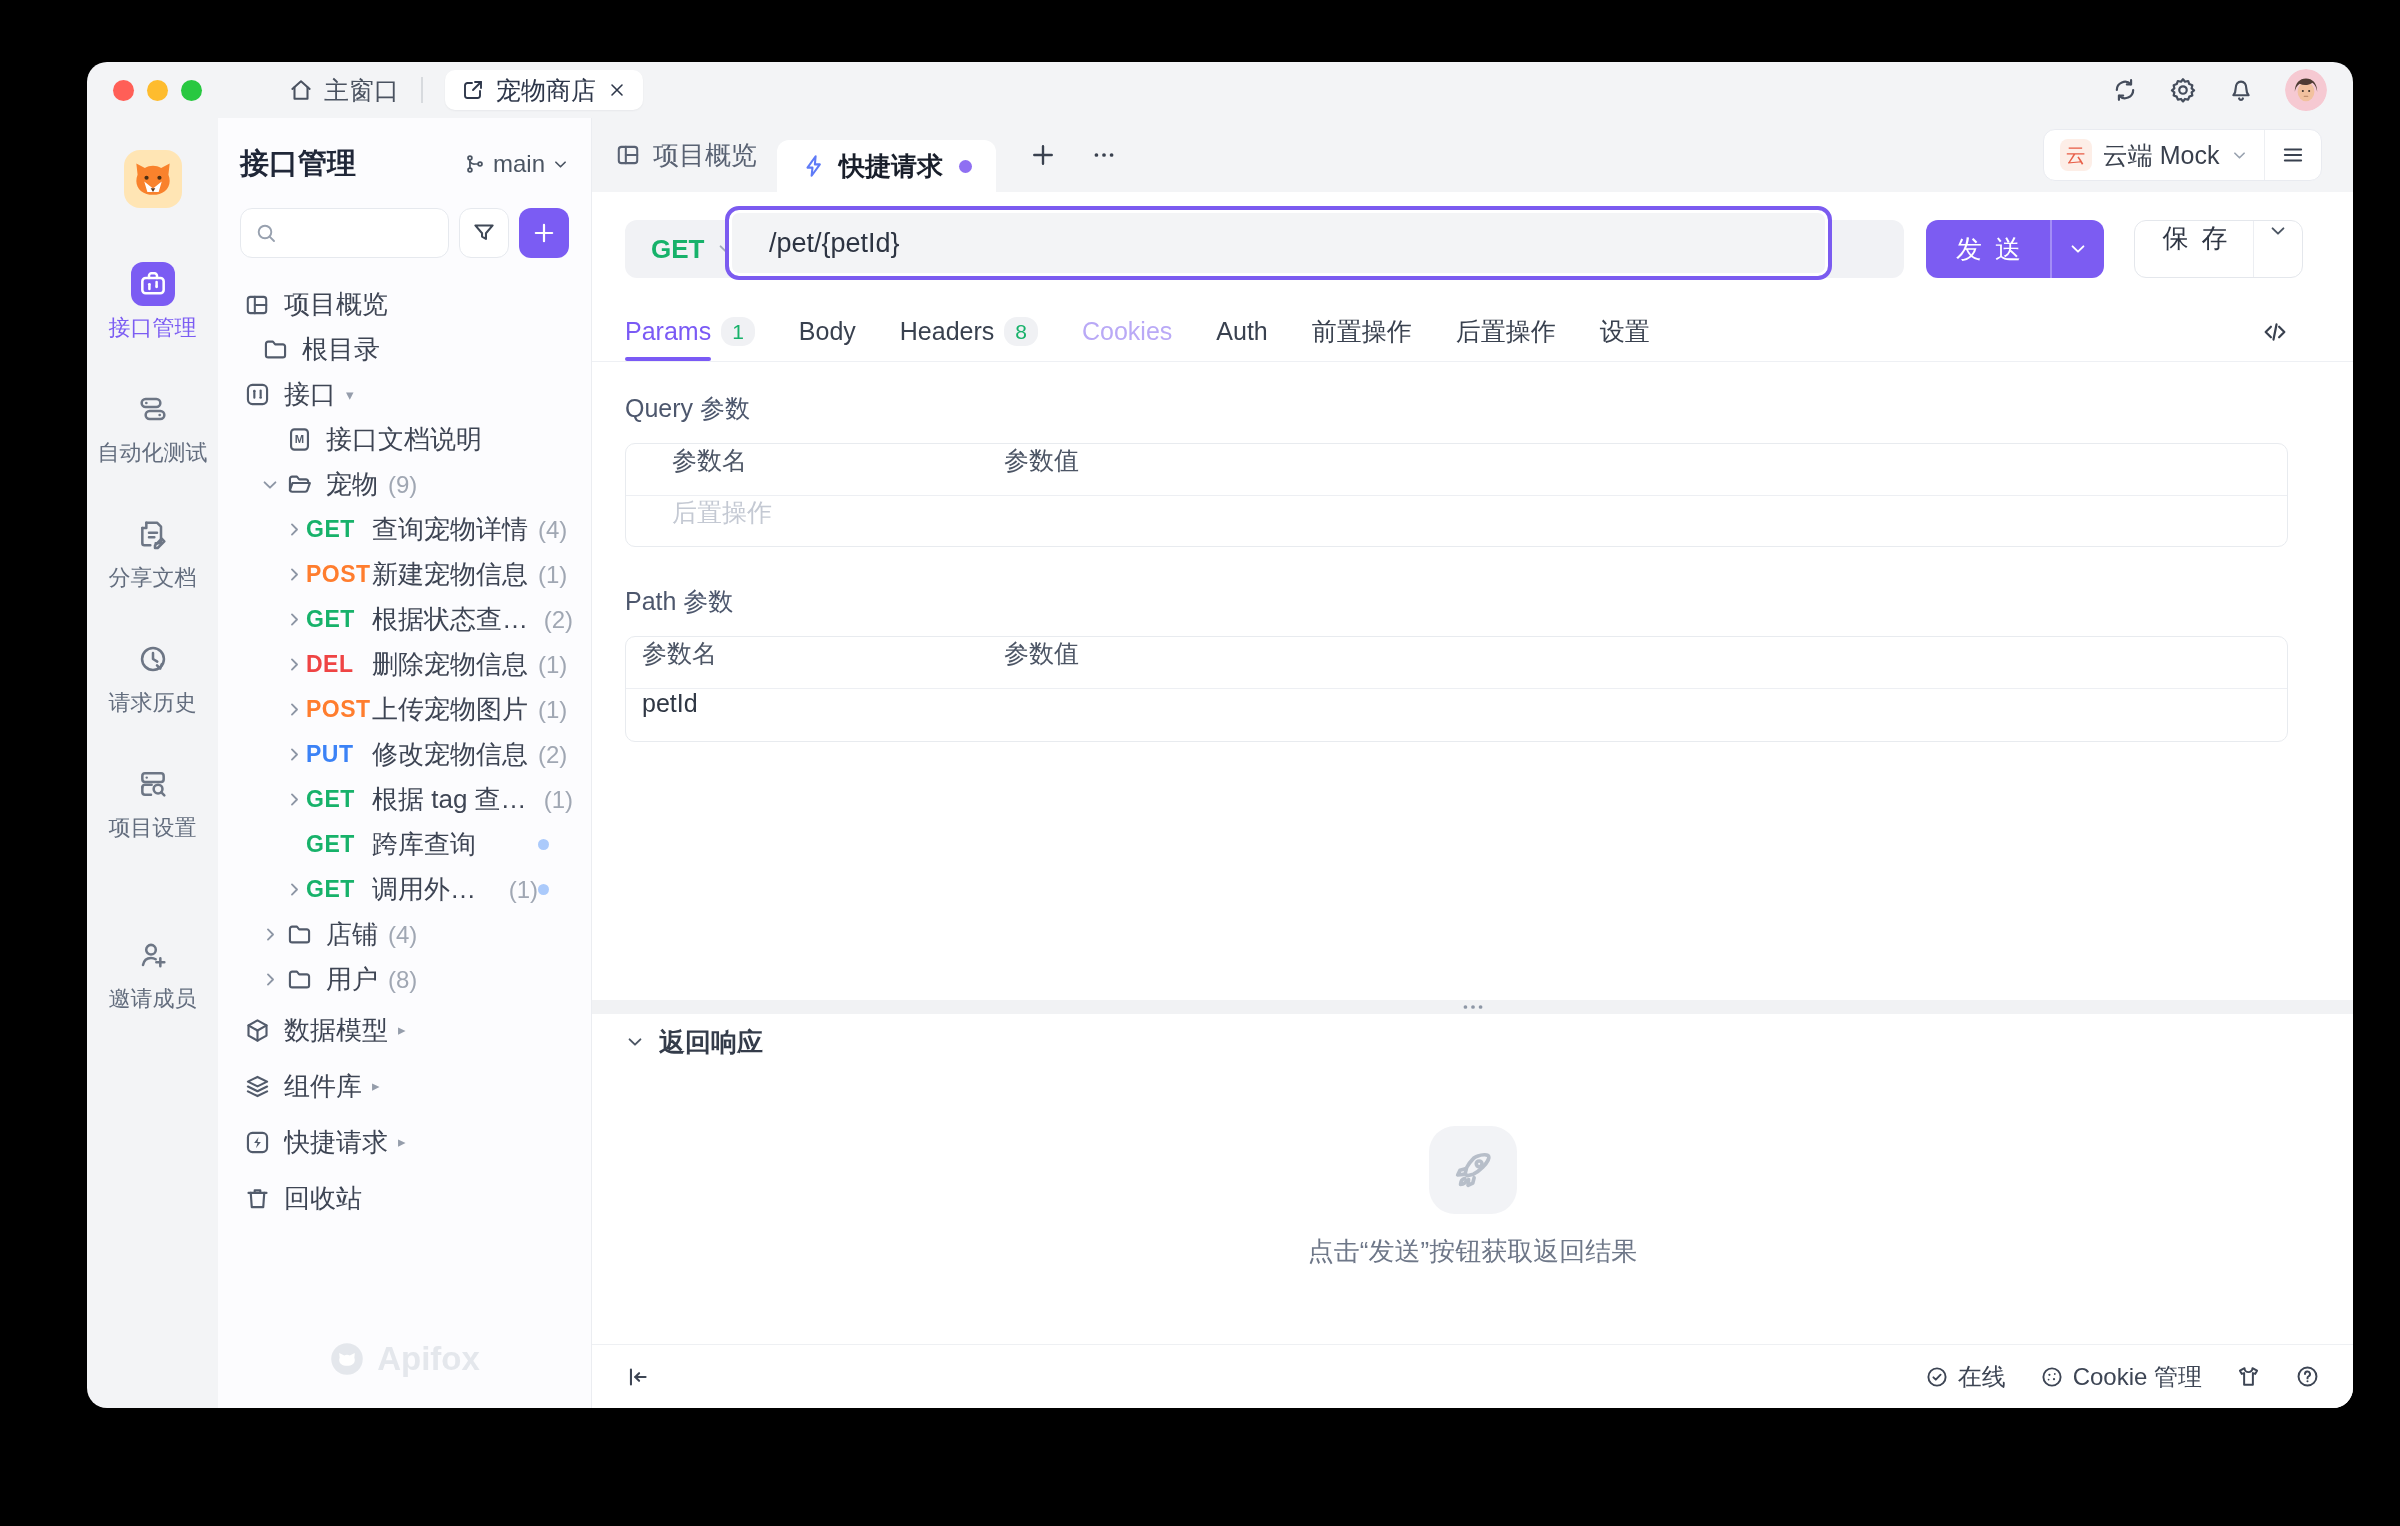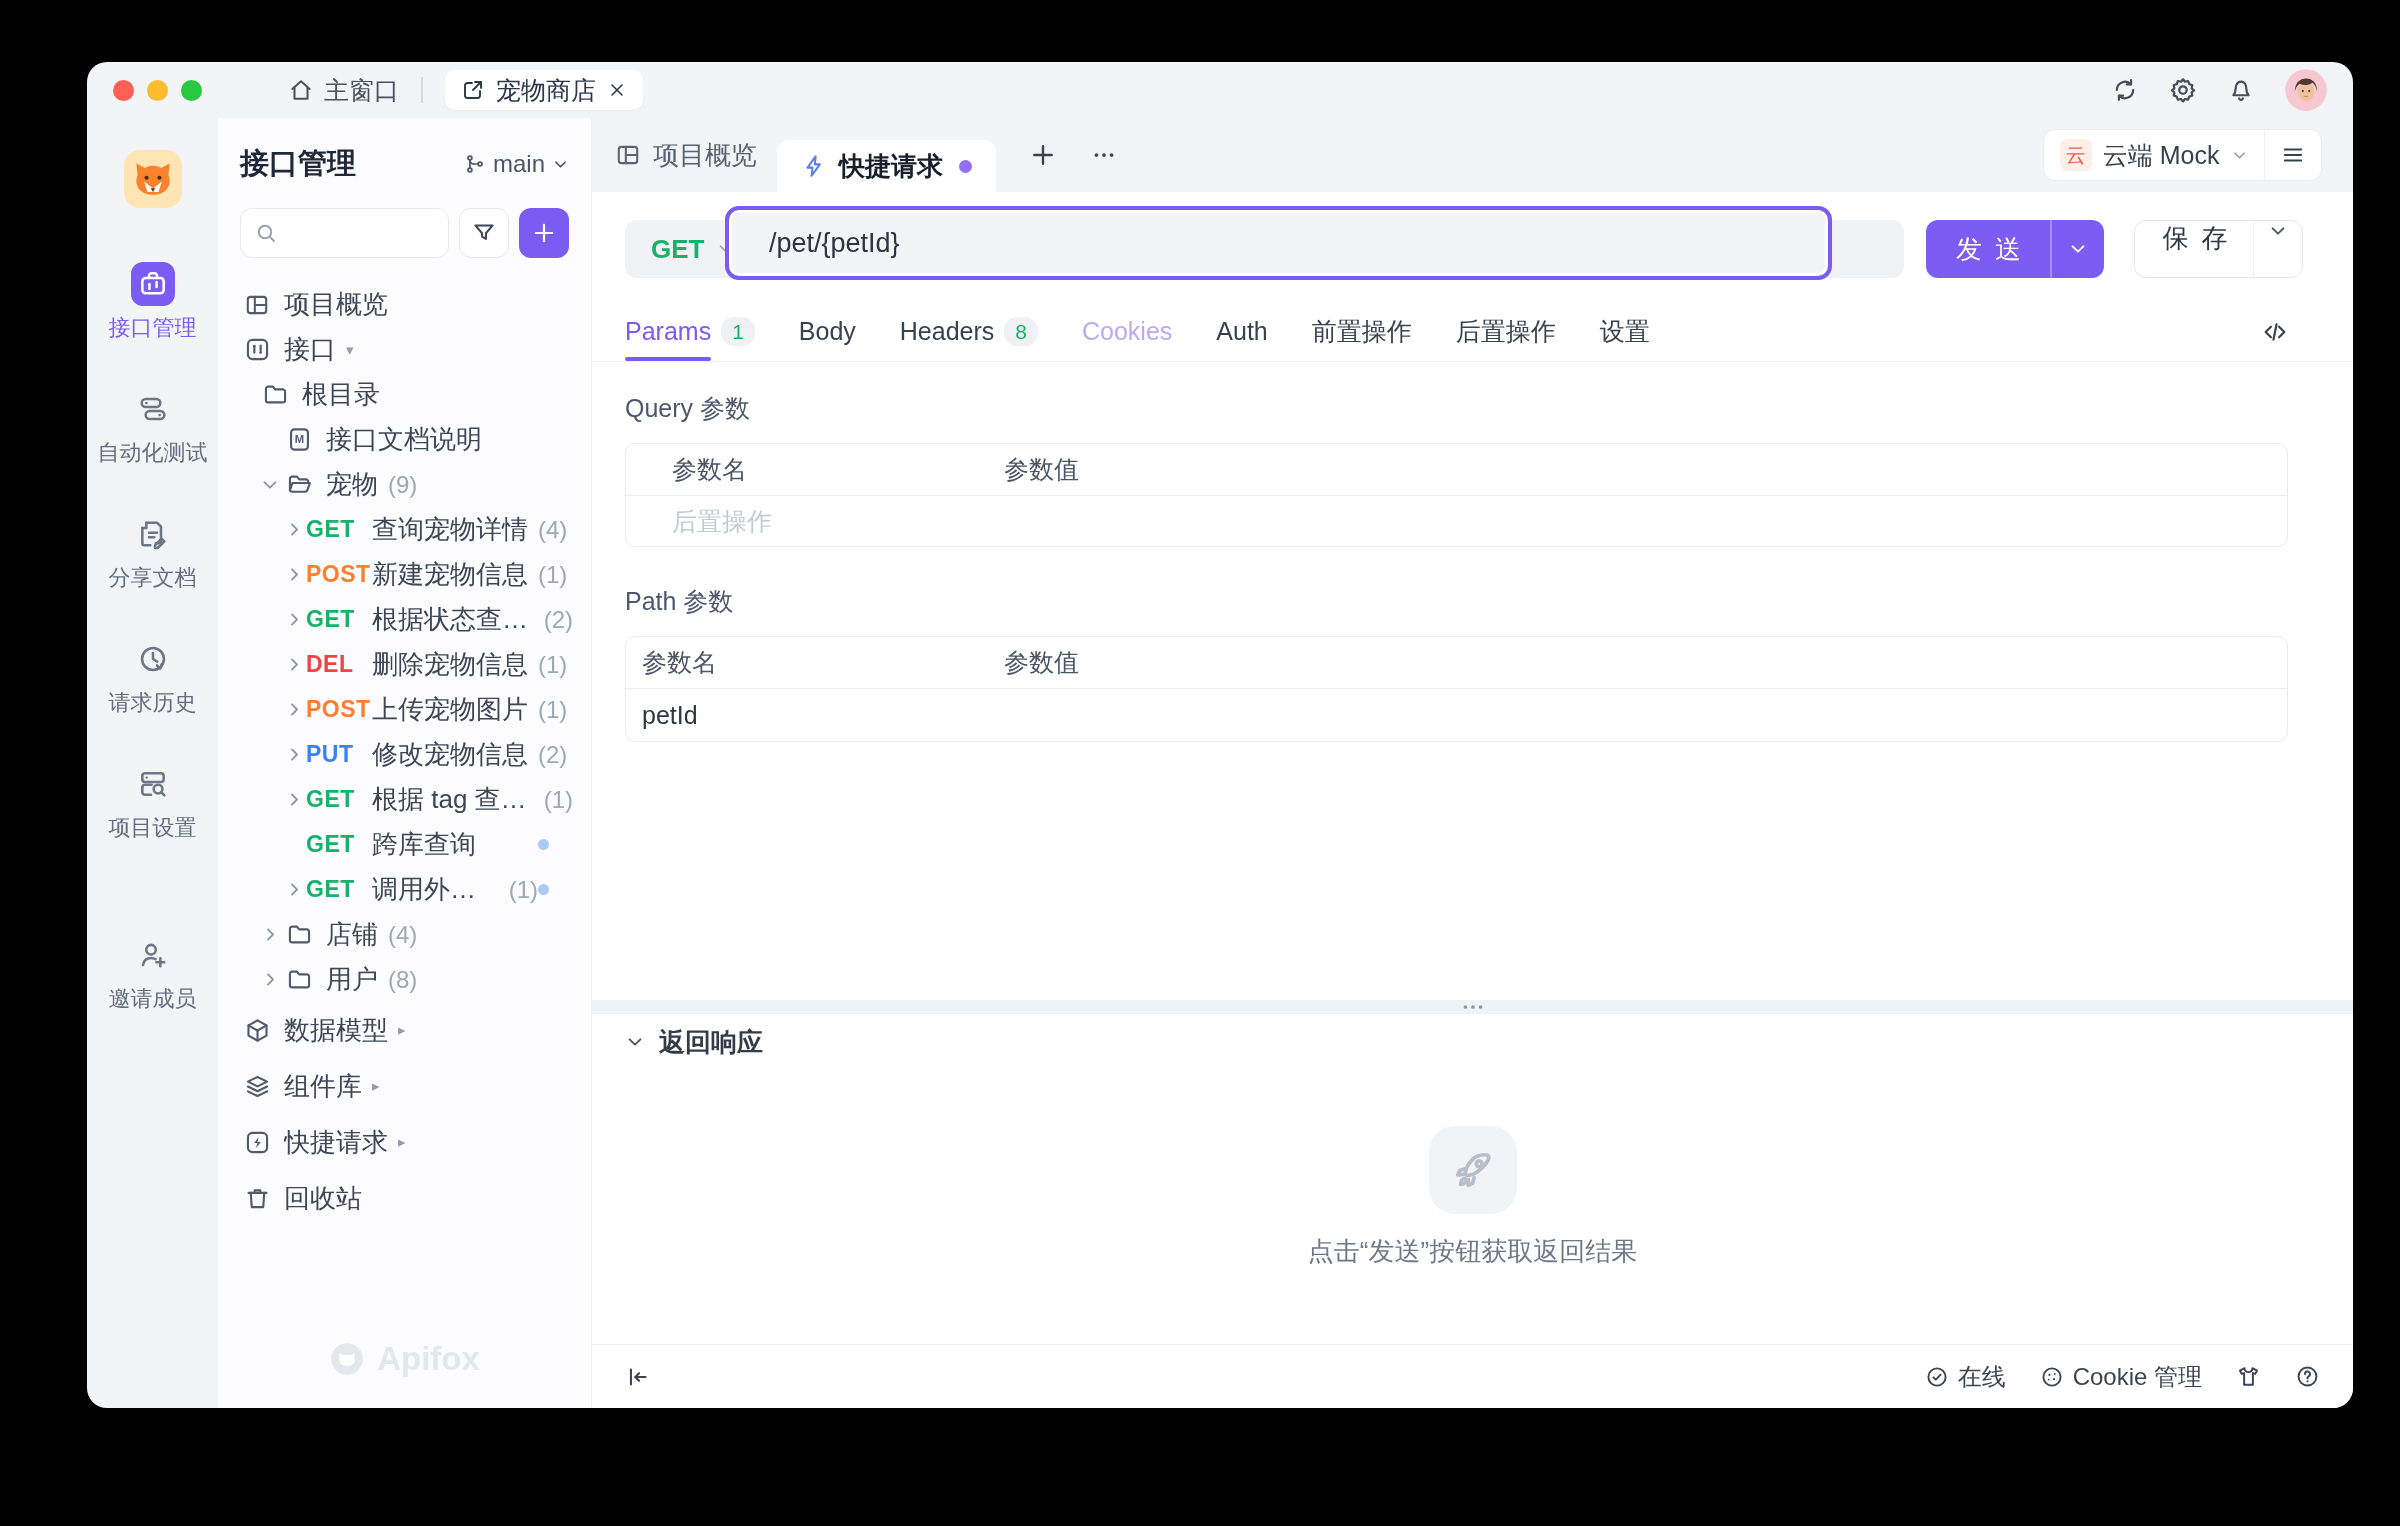--- a/index.html
+++ b/index.html
@@ -106,21 +106,21 @@
   .rtab.active .rlabel::after{content:'';position:absolute;left:0;right:0;bottom:0;height:4px;
         background:#7a5af5;border-radius:2px;}
   .rtab.muted{color:#b9a9f6;}
   .rbadge{background:#f0f1f4;color:#17b26a;font-size:21px;padding:4px 11px;border-radius:13px;line-height:1;}
   .code-btn{margin-left:auto;color:#39414f;cursor:pointer;}
   
   .paramsarea{flex:1;padding:30px 65px 0 33px;min-height:0;overflow:hidden;}
   .ptitle{font-size:25px;color:#4d576d;margin:0 0 18px;}
   .ptitle.path{margin-top:38px;}
   .ptable{border:1.5px solid #e8ebef;border-radius:10px;overflow:hidden;}
-  .prow{display:flex;height:52px;align-items:center;font-size:25px;}
+  .prow{display:flex;height:52px;align-items:flex-start;font-size:25px;}
   .prow.header{color:#4c5565;border-bottom:1.5px solid #edeff3;}
   .pcell-name{width:378px;padding-left:16px;flex:none;}
   .q-pad .pcell-name{padding-left:46px;}
   .pcell-value{flex:1;}
   .add-row{color:#c4c9d3;height:50px;cursor:text;}
   .prow.data{color:#2f3744;}
   
   .resizer{height:14px;background:#f1f2f4;display:flex;align-items:center;justify-content:center;
            color:#8e97a6;flex:none;cursor:row-resize;}
   .resp-head{height:56px;display:flex;align-items:center;gap:14px;padding:0 33px;font-size:26px;
@@ -342,40 +342,40 @@
             <div class="trow lvl0">
               <span class="ticon">
                 <svg width="26" height="26" viewBox="0 0 24 24" fill="none" stroke="currentColor" stroke-width="1.9" stroke-linecap="round" stroke-linejoin="round">
                   <rect x="3.5" y="4.5" width="17" height="15" rx="2.5"></rect>
                   <path d="M10 4.5v15"></path>
                   <path d="M10 12h10.5"></path>
                 </svg>
               </span>
               <span class="tlabel">项目概览</span>
             </div>
+            <div class="trow lvl1">
+              <span class="ticon">
+                <svg width="27" height="27" viewBox="0 0 24 24" fill="none" stroke="currentColor" stroke-width="1.9" stroke-linecap="round" stroke-linejoin="round">
+                  <path d="M3.5 7a2 2 0 0 1 2-2h4.2l2 2.4h6.8a2 2 0 0 1 2 2v7.6a2 2 0 0 1-2 2h-13a2 2 0 0 1-2-2z"></path>
+                </svg>
+              </span>
+              <span class="tlabel">根目录</span>
+            </div>
             <div class="trow lvl0">
               <span class="ticon">
                 <svg width="27" height="27" viewBox="0 0 24 24" fill="none" stroke="currentColor" stroke-width="1.9" stroke-linecap="round" stroke-linejoin="round">
                   <rect x="3.5" y="3.5" width="17" height="17" rx="4"></rect>
                   <circle cx="9.2" cy="9" r="1.2" fill="currentColor" stroke="none"></circle>
                   <path d="M9.2 10.4v4.4"></path>
                   <path d="M14.8 8.4v4.4"></path>
                   <circle cx="14.8" cy="14.6" r="1.2" fill="currentColor" stroke="none"></circle>
                 </svg>
               </span>
               <span class="tlabel">接口</span>
               <span class="after-caret">▾</span>
-            </div>
-            <div class="trow lvl1">
-              <span class="ticon">
-                <svg width="27" height="27" viewBox="0 0 24 24" fill="none" stroke="currentColor" stroke-width="1.9" stroke-linecap="round" stroke-linejoin="round">
-                  <path d="M3.5 7a2 2 0 0 1 2-2h4.2l2 2.4h6.8a2 2 0 0 1 2 2v7.6a2 2 0 0 1-2 2h-13a2 2 0 0 1-2-2z"></path>
-                </svg>
-              </span>
-              <span class="tlabel">根目录</span>
             </div>
             <div class="trow lvl2">
               <span class="ticon">
                 <svg width="27" height="27" viewBox="0 0 24 24" fill="none" stroke="currentColor" stroke-width="1.9" stroke-linecap="round" stroke-linejoin="round">
                   <rect x="4.5" y="3" width="15" height="18" rx="3"></rect>
                   <text x="12" y="15.5" text-anchor="middle" font-size="10" font-weight="bold" fill="currentColor" stroke="none" font-family="Liberation Sans,sans-serif">M</text>
                 </svg>
               </span>
               <span class="tlabel">接口文档说明</span>
             </div>

